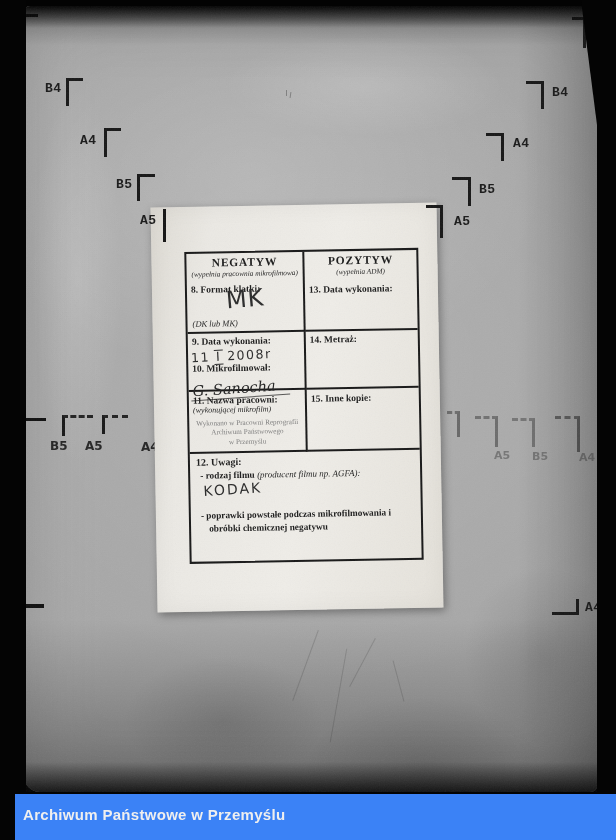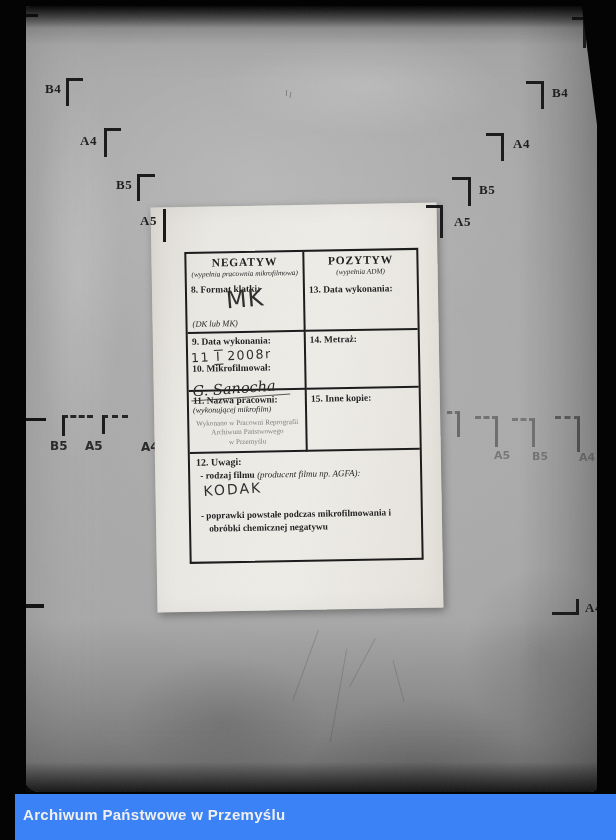--- a/index.html
+++ b/index.html
@@ -29,21 +29,21 @@
   .b-light { background:radial-gradient(closest-side, rgba(255,255,255,0.16), rgba(255,255,255,0)); }
   .scratch { position:absolute; width:1px; background:rgba(35,35,35,0.18); z-index:2; }
   .tick { position:absolute; width:1px; height:6px; background:rgba(30,30,30,0.35); z-index:2; }
   
   .mark { position:absolute; z-index:2; }
   .c-tl { border-top:3px solid #171717; border-left:3px solid #171717; }
   .c-tr { border-top:3px solid #171717; border-right:3px solid #171717; }
   .c-br { border-bottom:3px solid #171717; border-right:3px solid #171717; }
   .vbar { background:#141414; }
   .dash { position:absolute; background:#101010; z-index:2; }
-  .mk-label { position:absolute; z-index:2; font-family:Liberation Serif, serif;
+  .mk-label { position:absolute; z-index:2; font-family:Liberation Mono, monospace;
     font-weight:bold; font-size:13px; color:#1a1a1a; letter-spacing:0.5px; }
   .g-dash-top { border-top:3px dashed #222 !important; }
   .g-label { position:absolute; z-index:2; font-family:"DejaVu Sans",sans-serif;
     font-weight:bold; font-size:12px; color:#262626; }
   .f-mark { opacity:0.45; }
   .f-label { position:absolute; z-index:2; font-family:"DejaVu Sans",sans-serif;
     font-weight:bold; font-size:11px; color:#4c4c4c; opacity:0.55; }
   .z-top { z-index:8 !important; }
   
   .paper {

